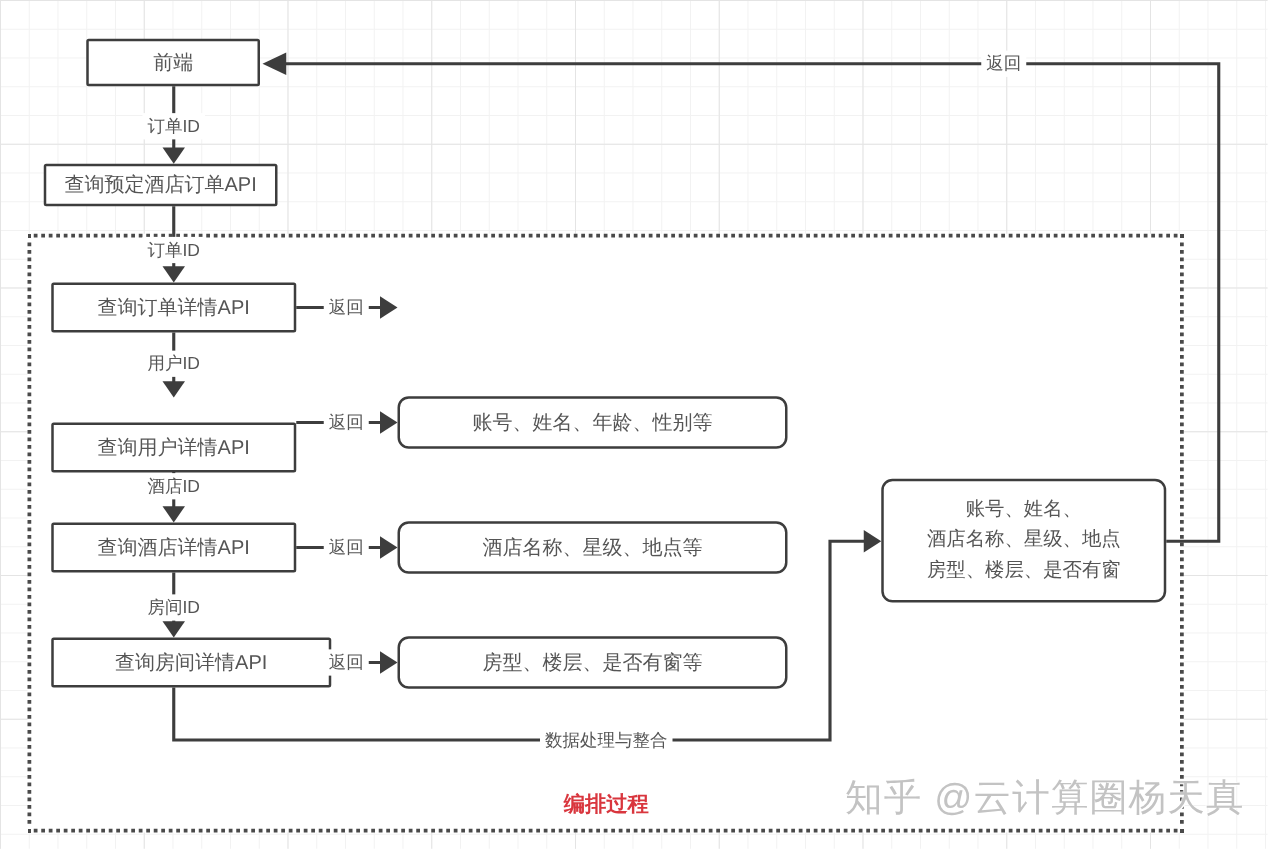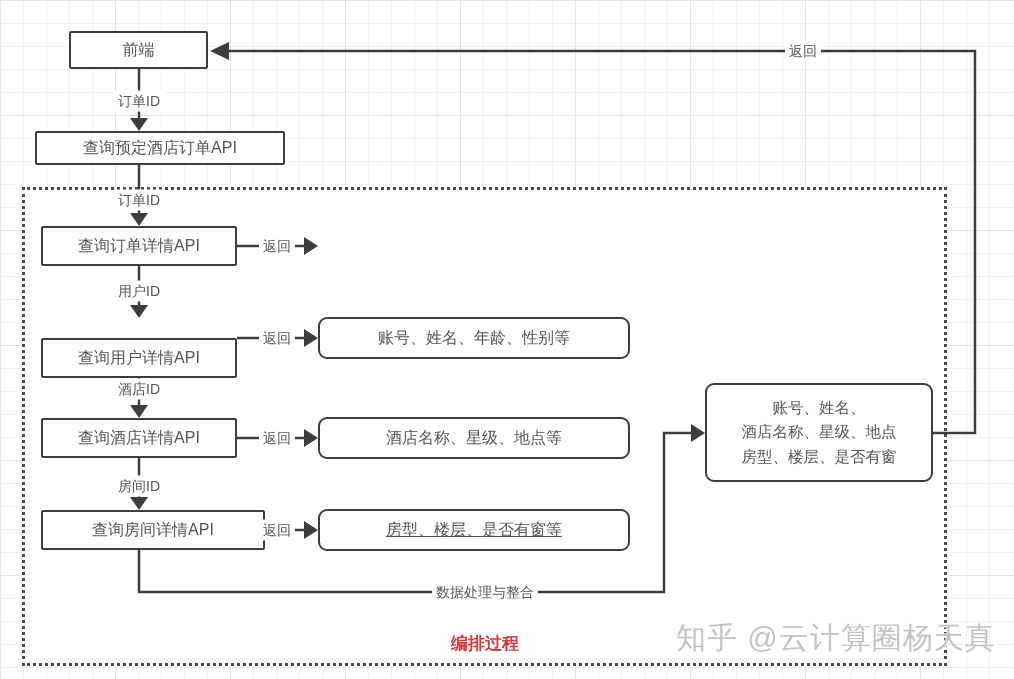--- a/index.html
+++ b/index.html
@@ -95,21 +95,21 @@
       <polygon points="304,521 304,539 318,530"></polygon>
       <polygon points="691,424 691,442 705,433"></polygon>
       <polygon points="229,42 229,60 210,51"></polygon>
     </g>
   </svg>
 
   <div class="node rect" style="left:69px;top:31px;width:139px;height:38px;">
     <span>前端</span>
   </div>
 
-  <div class="node rect" style="left:35px;top:131px;width:250px;height:34px;">
+  <div class="node rect" style="left:35px;top:131px;width:187px;height:34px;">
     <span>查询预定酒店订单API</span>
   </div>
 
   <div class="node rect" style="left:41px;top:226px;width:196px;height:40px;">
     <span>查询订单详情API</span>
   </div>
 
   <div class="node rect" style="left:41px;top:318px;width:196px;height:40px;margin-top:20px;">
     <span>查询用户详情API</span>
   </div>
@@ -120,21 +120,21 @@
   <div class="node rect" style="left:41px;top:418px;width:196px;height:40px;">
     <span>查询酒店详情API</span>
   </div>
   <div class="node round" style="left:318px;top:417px;width:312px;height:42px;">
     <span>酒店名称、星级、地点等</span>
   </div>
 
   <div class="node rect" style="left:41px;top:510px;width:224px;height:40px;">
     <span>查询房间详情API</span>
   </div>
-  <div class="node round" style="left:318px;top:509px;width:312px;height:42px;text-decoration:underline;">
+  <div class="node round" style="left:318px;top:509px;width:312px;height:42px;">
     <span>房型、楼层、是否有窗等</span>
   </div>
 
   <div class="node merged" style="left:705px;top:383px;width:228px;height:99px;">
     <span style="white-space:pre-line;">账号、姓名、
 酒店名称、星级、地点
 房型、楼层、是否有窗</span>
   </div>
 
   <div class="edge-label" style="left:139px;top:101px;">订单ID</div>

